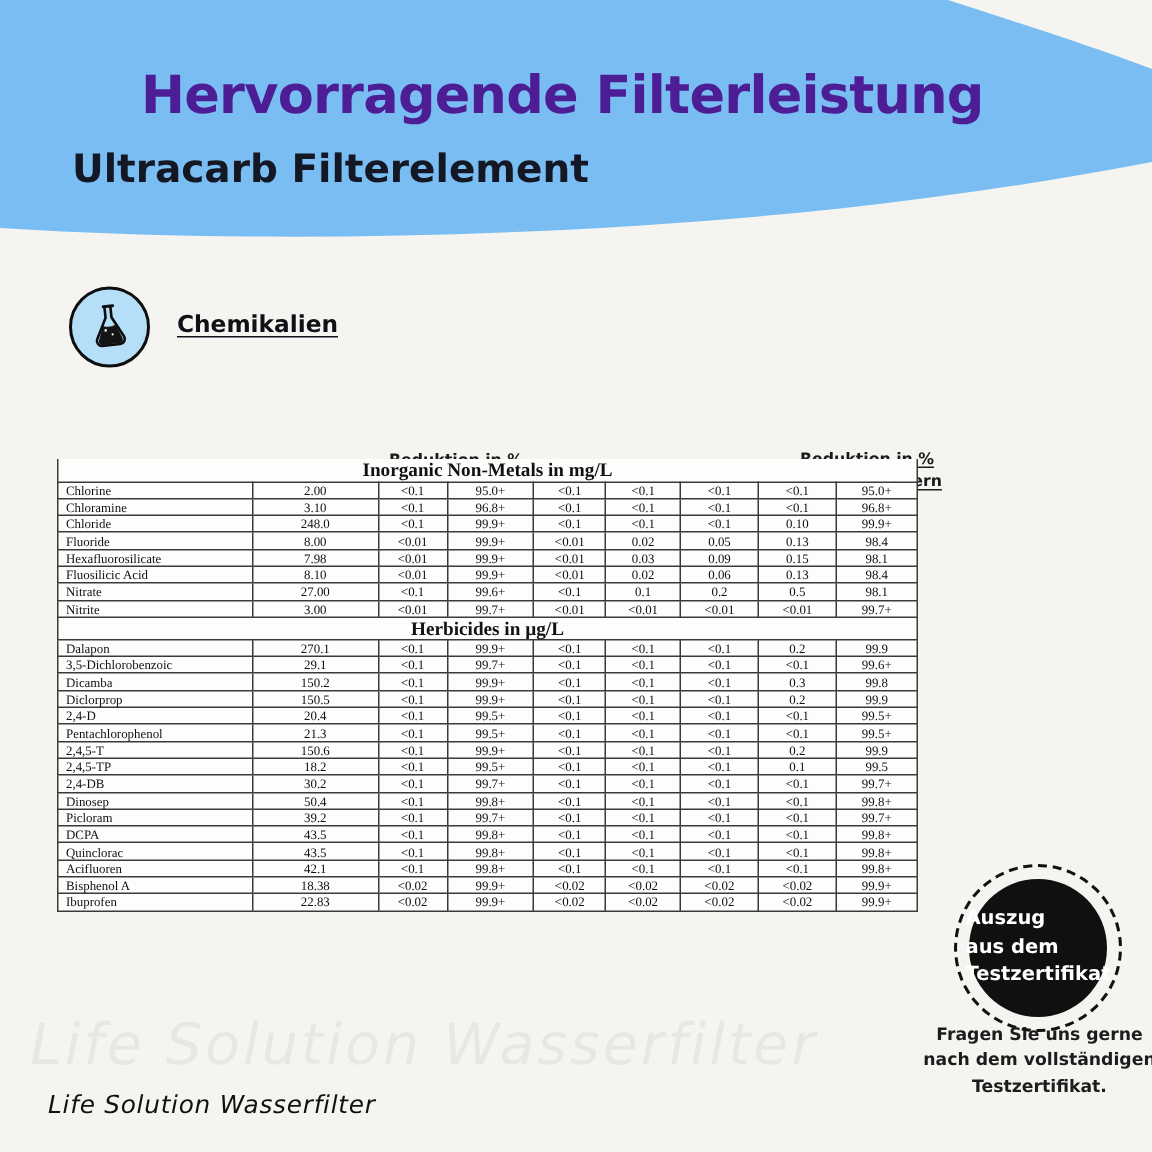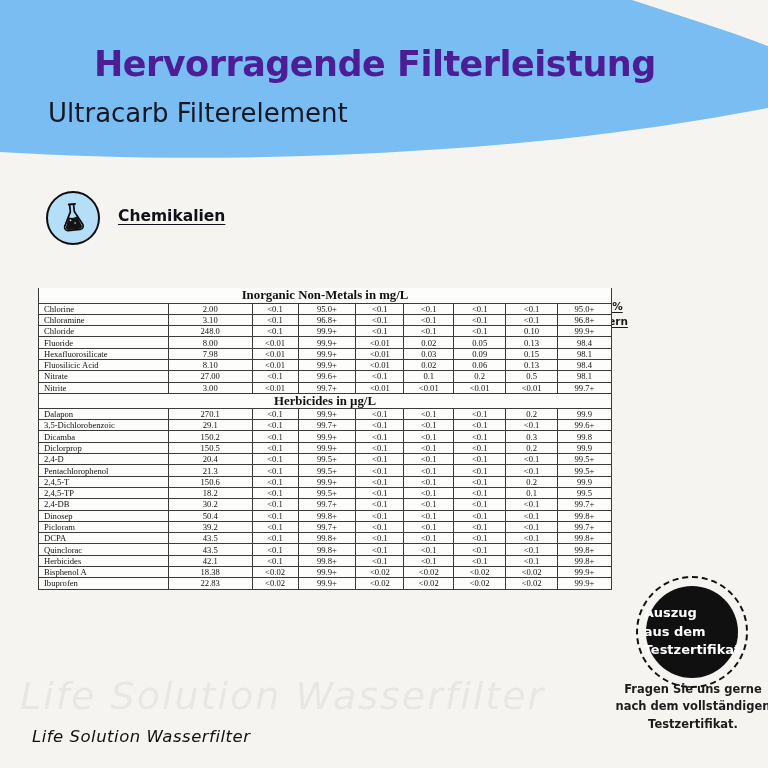--- a/index.html
+++ b/index.html
@@ -8,40 +8,40 @@
     position:relative; width:768px; height:768px; margin:0 auto;
     background:#f5f4f1; overflow:hidden;
     font-family:"DejaVu Sans","Liberation Sans",sans-serif; color:#14181f;
   }
   .hero-svg { position:absolute; left:0; top:0; }
   .title {
     position:absolute; left:48px; top:44px; font-size:35px; font-weight:800;
     letter-spacing:-0.5px; color:#4c1d95; white-space:nowrap;margin-left:46px;
   }
   .subtitle {
-    position:absolute; left:48px; top:98px; font-size:26px; font-weight:400;
+    position:absolute; left:48px; top:98px; font-size:26px; font-weight:700;
     color:#141824; white-space:nowrap;
   }
   .cat-icon-wrap {
     position:absolute; left:46px; top:191px; width:54px; height:54px;
     border-radius:50%; background:#b5def8; border:2.5px solid #0d0d0d;
     display:flex; align-items:center; justify-content:center;
   }
   .cat-label {
     position:absolute; left:118px; top:207px; font-size:15.5px; font-weight:800;
     text-decoration:underline; text-underline-offset:3px; color:#0f1116;
   }
   .col-note {
     position:absolute; width:164px; text-align:center; font-size:10.5px;
     font-weight:700; line-height:1.45; color:#1b1b1b;
     text-decoration:underline; text-underline-offset:2px;margin-top:37px;
   }
   .col-note.left  { left:222px; top:263px; }
   .col-note.right { left:496px; top:262px; }
-  .tbl-wrap { position:absolute; left:38px; top:288px; width:574px; }
+  .tbl-wrap { position:absolute; left:38px; top:306px; width:574px; }
   table.chem {
     border-collapse:collapse; width:574px; background:#fdfdfc;
     font-family:"Liberation Serif","DejaVu Serif",serif; color:#111;
   }
   table.chem td {
     border:1px solid #3a3a3a; font-size:8.6px; line-height:10px;
     height:11.3px; padding:0 3px; text-align:center; white-space:nowrap;
   }
   table.chem td.name { text-align:left; padding-left:5px; }
   table.chem td.section {
@@ -348,21 +348,21 @@
             <td>43.5</td>
             <td>&lt;0.1</td>
             <td>99.8+</td>
             <td>&lt;0.1</td>
             <td>&lt;0.1</td>
             <td>&lt;0.1</td>
             <td>&lt;0.1</td>
             <td>99.8+</td>
           </tr>
           <tr>
-            <td class="name">Herbicides</td>
+            <td class="name">Acifluoren</td>
             <td>42.1</td>
             <td>&lt;0.1</td>
             <td>99.8+</td>
             <td>&lt;0.1</td>
             <td>&lt;0.1</td>
             <td>&lt;0.1</td>
             <td>&lt;0.1</td>
             <td>99.8+</td>
           </tr>
           <tr>

